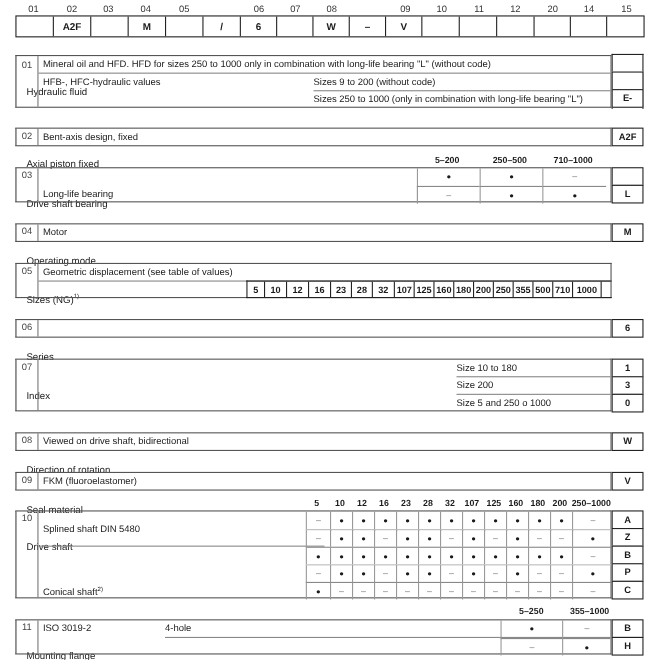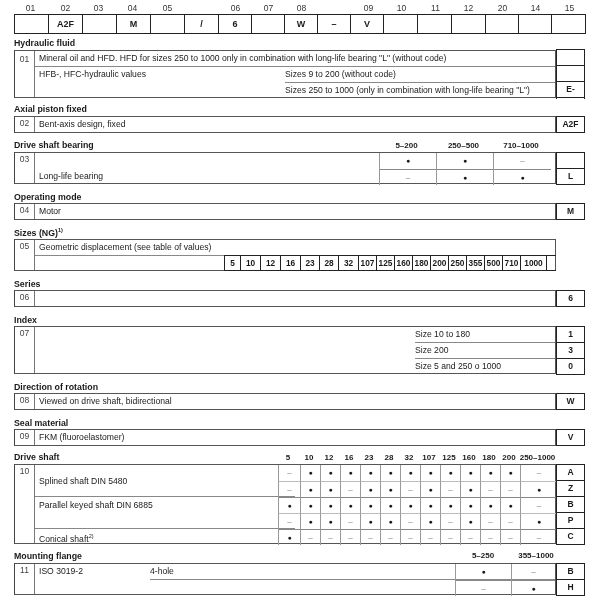--- a/index.html
+++ b/index.html
@@ -1,20 +1,20 @@
 <!DOCTYPE html>
 <html><head>
 <meta charset="utf-8">
 <style>
   * { box-sizing: border-box; margin: 0; padding: 0; }
   html, body { width: 600px; height: 600px; background: #ffffff; overflow: hidden; }
   body { font-family: "Liberation Sans", sans-serif; color: #1a1a1a; font-size: 8.6px; position: relative; }
 
   .abs { position: absolute; }
-  .hd { position: absolute; left: 14px; font-weight: bold; font-size: 8.8px; color: #1a1a1a; }
+  .hd { position: absolute; left: 24px; font-weight: normal; font-size: 8.8px; color: #1a1a1a; margin-top: 40px; }
   .sup { font-size: 5.5px; vertical-align: super; }
 
   
   .codenums { position: absolute; top: 3px; left: 14px; width: 572px; height: 11px; }
   .codenums span { position: absolute; width: 33px; text-align: center; font-size: 8.5px; color: #333; }
   .codebar { position: absolute; top: 14px; left: 14px; width: 572px; height: 20px; border: 1.2px solid #222; }
   .codebar .cell { position: absolute; top: 0; height: 100%; border-right: 1px solid #222; text-align: center; line-height: 18px; font-weight: bold; font-size: 9px; }
 
   
   .sec { position: absolute; left: 14px; border: 1px solid #555; border-left: 1.2px solid #444; }
@@ -179,21 +179,20 @@
     <div class="hdr-col" style="top: 453px; left: 419px; width: 20px;">107</div>
     <div class="hdr-col" style="top: 453px; left: 439px; width: 20px;">125</div>
     <div class="hdr-col" style="top: 453px; left: 459px; width: 20px;">160</div>
     <div class="hdr-col" style="top: 453px; left: 479px; width: 20px;">180</div>
     <div class="hdr-col" style="top: 453px; left: 499px; width: 20px;">200</div>
     <div class="hdr-col" style="top: 453px; left: 519px; width: 37px;">250–1000</div>
   </div>
 <div class="sec" style="top:464px;width:542px;height:80px">
   <div class="num" style="padding-top:1px">10</div>
   <div class="row" style="top:0;width:260px;height:32px;line-height:32px">Splined shaft DIN 5480</div>
-  <div class="row" style="top:32px;width:260px;height:32px;line-height:16px">Parallel keyed shaft DIN 6885</div>
   <div class="row nob" style="top:64px;width:260px;height:16px"><span>Conical shaft</span><span class="sup">2)</span></div>
   <div id="ds-grid">
       <div class="grid-cell dash" style="left: 263px; top: 0px; width: 22px; height: 16px; line-height: 16px;"></div>
       <div class="grid-cell dot" style="left: 285px; top: 0px; width: 20px; height: 16px; line-height: 16px;"></div>
       <div class="grid-cell dot" style="left: 305px; top: 0px; width: 20px; height: 16px; line-height: 16px;"></div>
       <div class="grid-cell dot" style="left: 325px; top: 0px; width: 20px; height: 16px; line-height: 16px;"></div>
       <div class="grid-cell dot" style="left: 345px; top: 0px; width: 20px; height: 16px; line-height: 16px;"></div>
       <div class="grid-cell dot" style="left: 365px; top: 0px; width: 20px; height: 16px; line-height: 16px;"></div>
       <div class="grid-cell dot" style="left: 385px; top: 0px; width: 20px; height: 16px; line-height: 16px;"></div>
       <div class="grid-cell dot" style="left: 405px; top: 0px; width: 20px; height: 16px; line-height: 16px;"></div>

